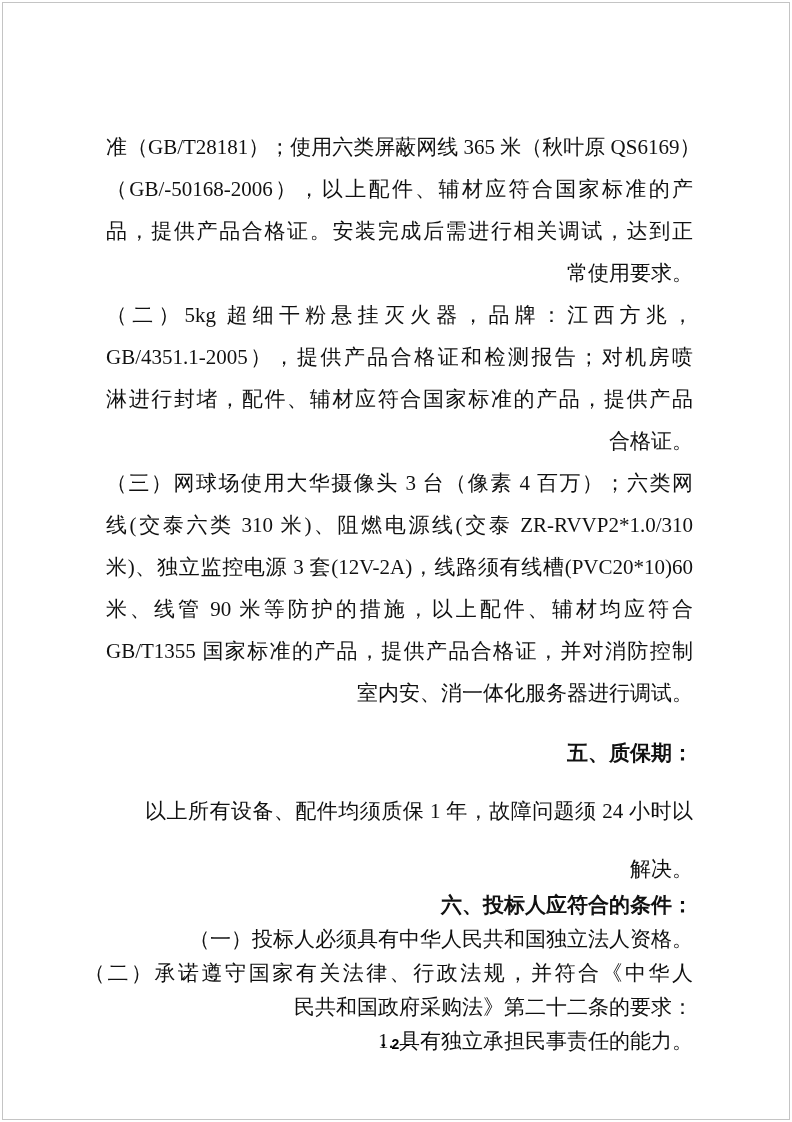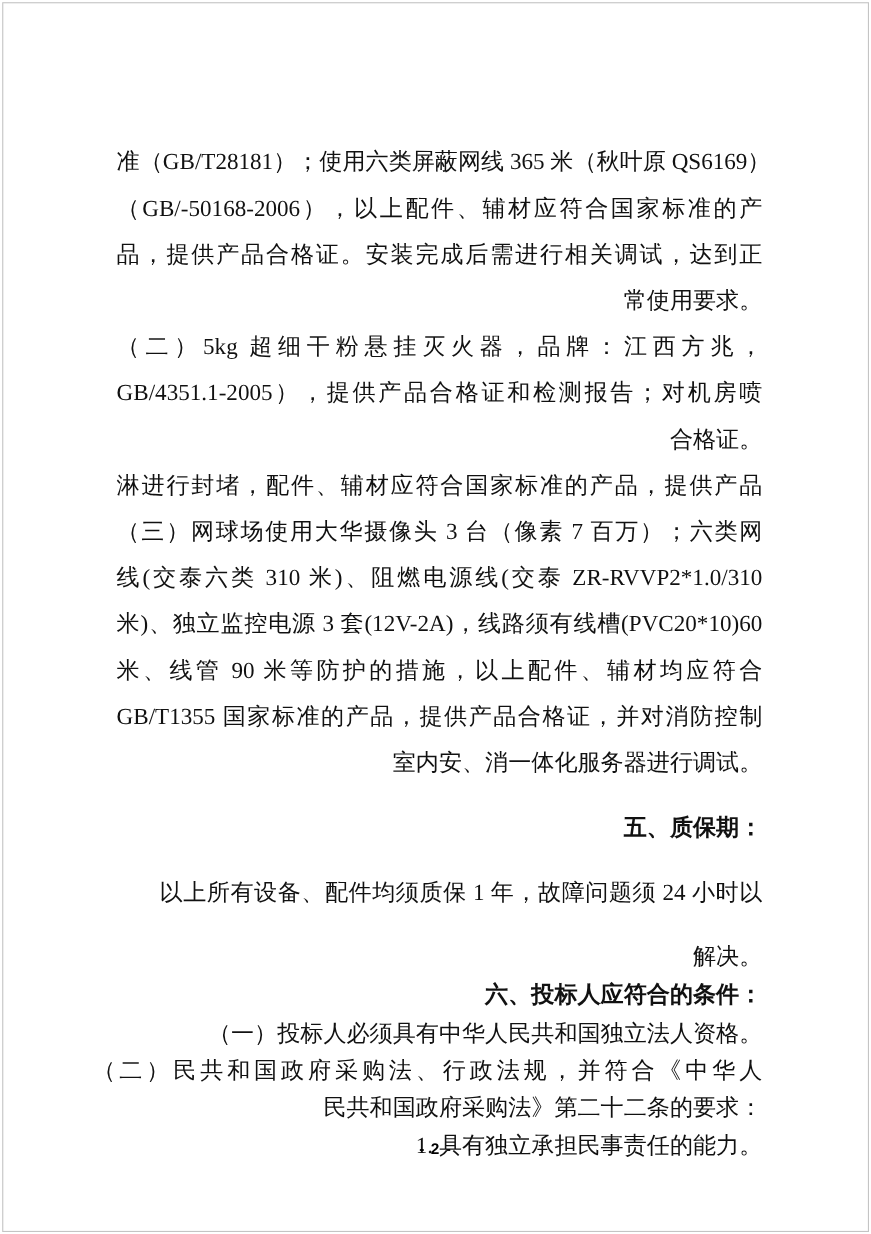--- a/index.html
+++ b/index.html
@@ -86,39 +86,39 @@
 
 <div class="doc-content">
 
   <div class="spec-block">
     <div class="line jline">准（GB/T28181）；使用六类屏蔽网线 365 米（秋叶原 QS6169）</div>
     <div class="line jline">（GB/-50168-2006），以上配件、辅材应符合国家标准的产</div>
     <div class="line jline">品，提供产品合格证。安装完成后需进行相关调试，达到正</div>
     <div class="line eline">常使用要求。</div>
     <div class="line jline">（二）5kg 超细干粉悬挂灭火器，品牌：江西方兆，</div>
     <div class="line jline">GB/4351.1-2005），提供产品合格证和检测报告；对机房喷</div>
+    <div class="line jline">淋进行封堵，配件、辅材应符合国家标准的产品，提供产品</div>
     <div class="line eline">合格证。</div>
-    <div class="line jline">淋进行封堵，配件、辅材应符合国家标准的产品，提供产品</div>
-    <div class="line jline">（三）网球场使用大华摄像头 3 台（像素 7 百万）；六类网</div>
+    <div class="line jline">（三）网球场使用大华摄像头 3 台（像素 4 百万）；六类网</div>
     <div class="line jline">线(交泰六类 310 米)、阻燃电源线(交泰 ZR-RVVP2*1.0/310</div>
     <div class="line jline">米)、独立监控电源 3 套(12V-2A)，线路须有线槽(PVC20*10)60</div>
     <div class="line jline">米、线管 90 米等防护的措施，以上配件、辅材均应符合</div>
     <div class="line jline">GB/T1355 国家标准的产品，提供产品合格证，并对消防控制</div>
     <div class="line eline">室内安、消一体化服务器进行调试。</div>
   </div>
 
   <div class="warranty-block">
     <div class="line eline heading">五、质保期：</div>
     <div class="line jline body-line">以上所有设备、配件均须质保 1 年，故障问题须 24 小时以</div>
     <div class="line eline body-line">解决。</div>
   </div>
 
   <div class="bidder-block">
     <div class="line eline heading">六、投标人应符合的条件：</div>
     <div class="line eline item-first">（一）投标人必须具有中华人民共和国独立法人资格。</div>
-    <div class="line jline item-first">（二）民共和国政府采购法、行政法规，并符合《中华人</div>
+    <div class="line jline item-first">（二）承诺遵守国家有关法律、行政法规，并符合《中华人</div>
     <div class="line eline item-cont">民共和国政府采购法》第二十二条的要求：</div>
     <div class="line eline item-sub">1. 具有独立承担民事责任的能力。</div>
   </div>
 
 </div>
 
 <div class="page-footer">- 2 -</div>
 
 </body></html>

